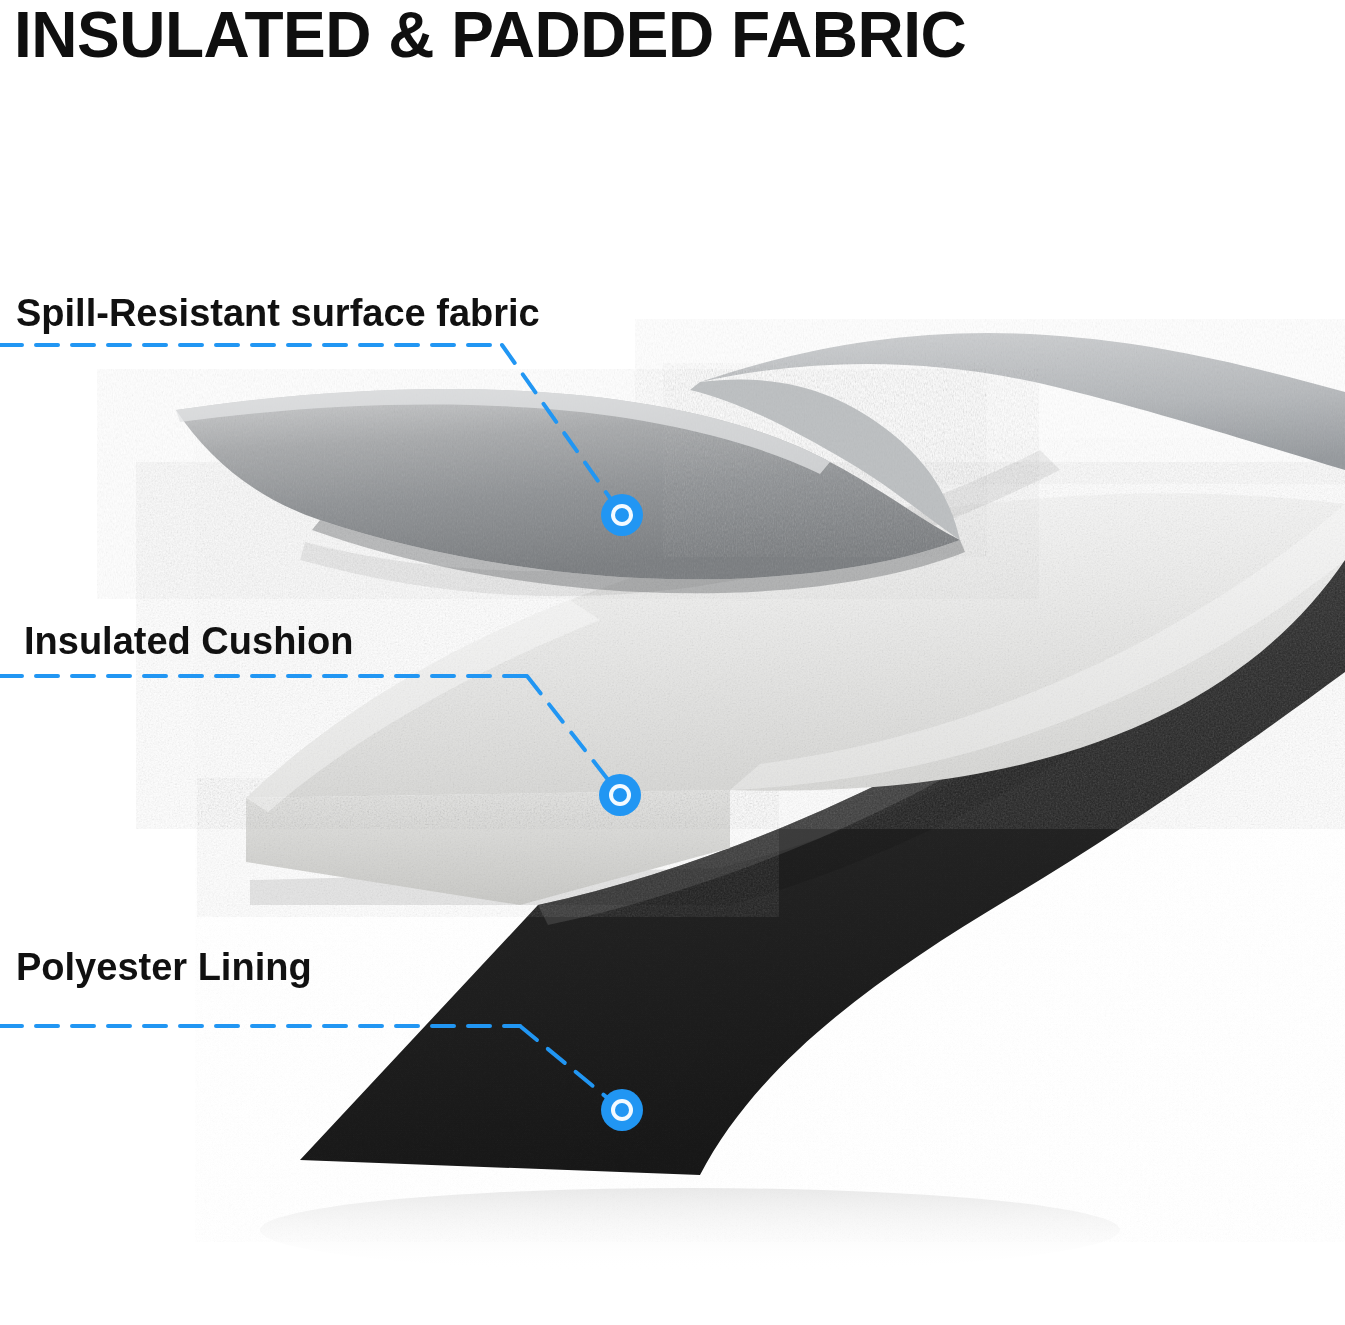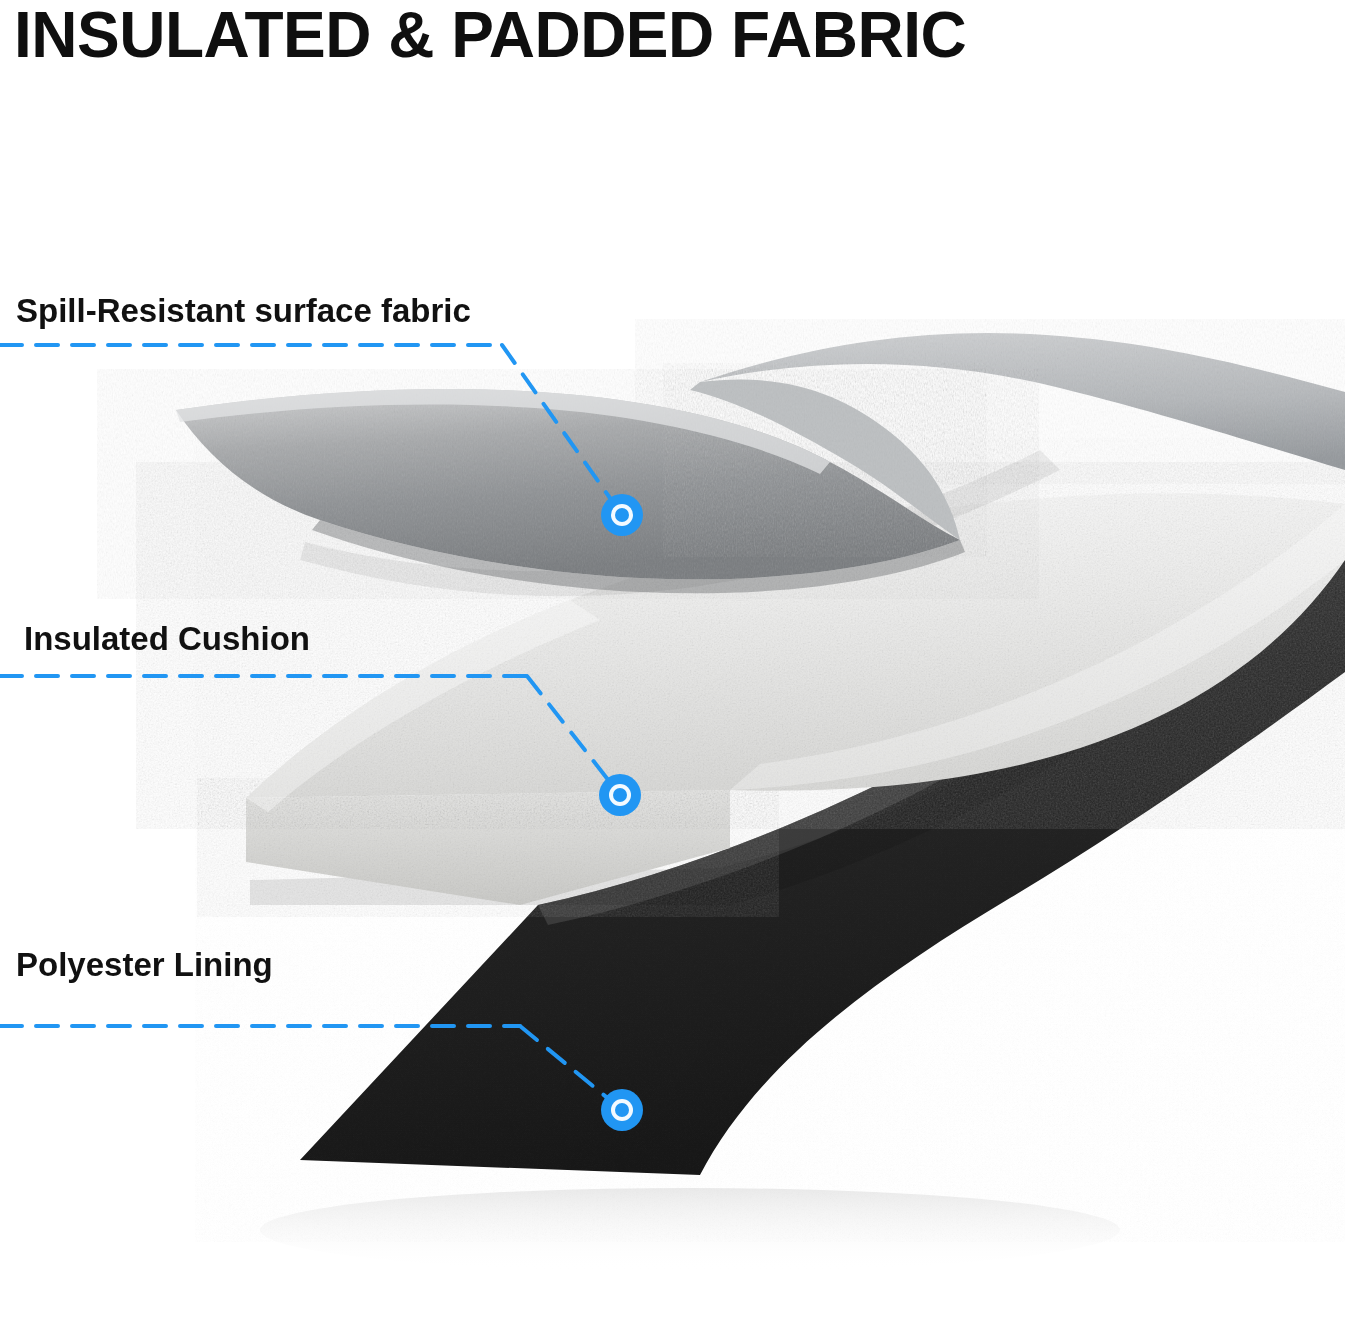--- a/index.html
+++ b/index.html
@@ -27,21 +27,21 @@
     font-size: 64px;
     font-weight: 700;
     letter-spacing: -0.5px;
     color: #0f0f0f;
     white-space: nowrap;
     line-height: 1.05;
     font-family: "Liberation Sans", sans-serif;
   }
   .callout-label {
     position: absolute;
-    font-size: 33px;
+    font-size: 38px;
     font-weight: 600;
     color: #111111;
     white-space: nowrap;
     font-family: "Liberation Sans", sans-serif;
   }
   #label-surface { left: 16px; top: 292px; }
   #label-cushion { left: 24px; top: 620px; }
   #label-lining  { left: 16px; top: 946px; text-align: center; }
 
   svg.layer-svg {

